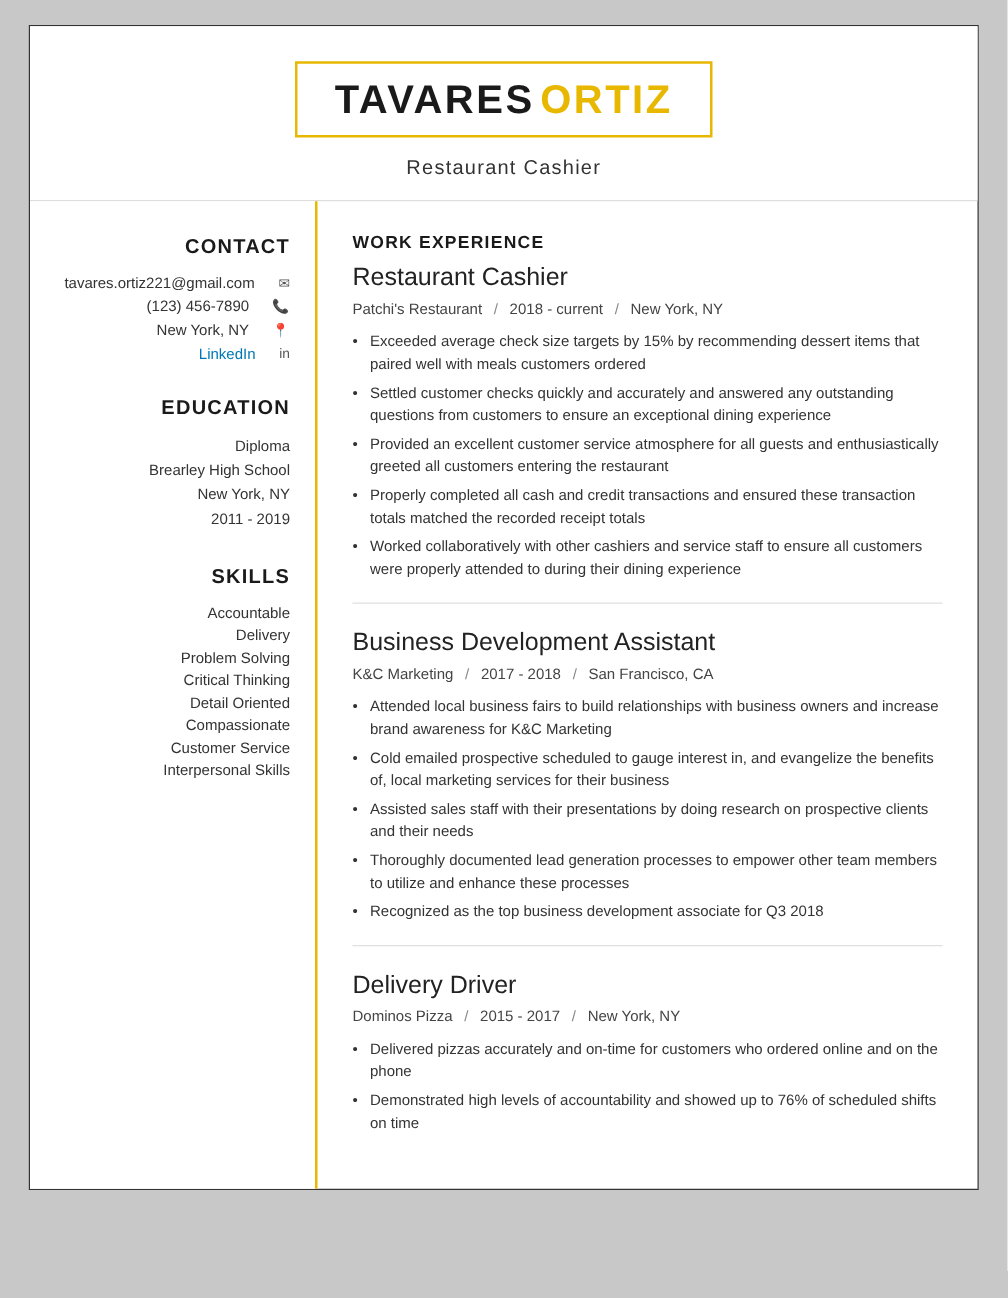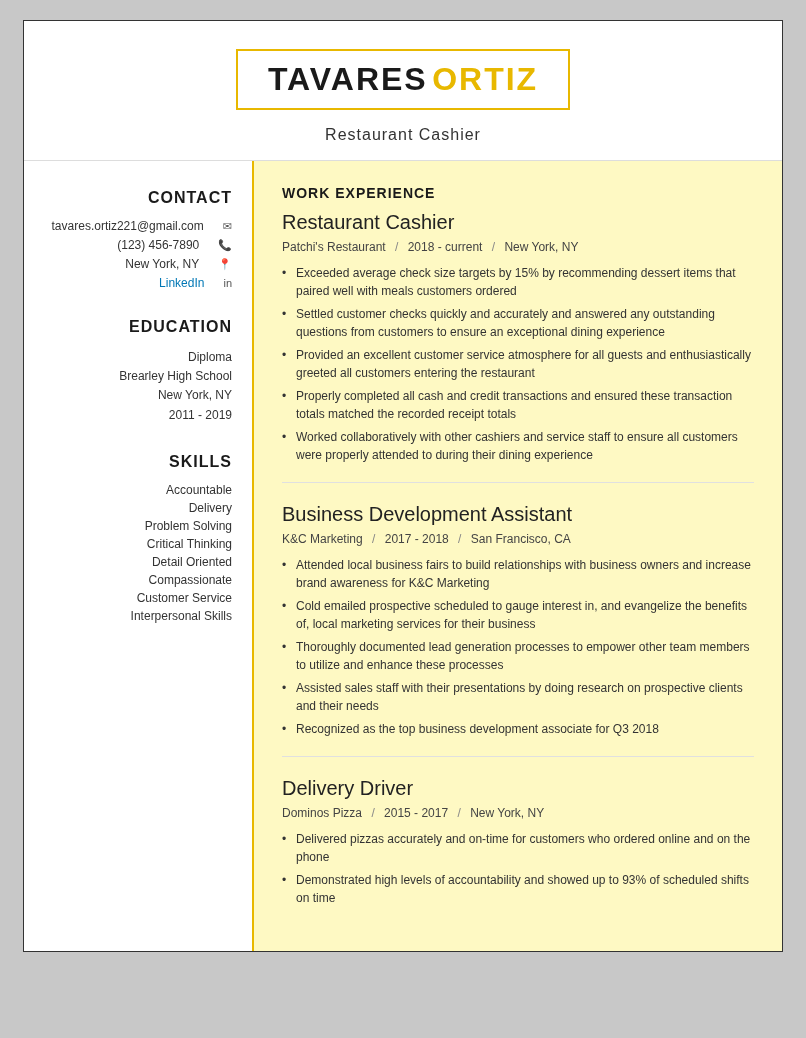--- a/index.html
+++ b/index.html
@@ -6,21 +6,21 @@
     body {
       background: #c8c8c8;
       display: flex;
       justify-content: center;
       align-items: flex-start;
       padding: 20px;
       font-family: Arial, sans-serif;
     }
     .resume {
       width: 760px;
-      background: #fef9c3;
+      background: #ffffff;
       border: 1px solid #333;
     }
     
     .header {
       padding: 28px 40px 16px;
       text-align: center;
       background: #fff;
     }
     .name-box {
       display: inline-block;
@@ -241,31 +241,31 @@
               <li>Worked collaboratively with other cashiers and service staff to ensure all customers were properly attended to during their dining experience</li>
             </ul>
             <hr class="divider-line">
           </div>
           <div class="work-entry">
             <div class="job-title-main">Business Development Assistant</div>
             <div class="job-meta">K&amp;C Marketing <span class="separator">/</span> 2017 - 2018 <span class="separator">/</span> San Francisco, CA</div>
             <ul class="bullet-list">
               <li>Attended local business fairs to build relationships with business owners and increase brand awareness for K&amp;C Marketing</li>
               <li>Cold emailed prospective scheduled to gauge interest in, and evangelize the benefits of, local marketing services for their business</li>
+              <li>Assisted sales staff with their presentations by doing research on prospective clients and their needs</li>
               <li>Thoroughly documented lead generation processes to empower other team members to utilize and enhance these processes</li>
-              <li>Assisted sales staff with their presentations by doing research on prospective clients and their needs</li>
               <li>Recognized as the top business development associate for Q3 2018</li>
             </ul>
             <hr class="divider-line">
           </div>
           <div class="work-entry">
             <div class="job-title-main">Delivery Driver</div>
             <div class="job-meta">Dominos Pizza <span class="separator">/</span> 2015 - 2017 <span class="separator">/</span> New York, NY</div>
             <ul class="bullet-list">
               <li>Delivered pizzas accurately and on-time for customers who ordered online and on the phone</li>
-              <li>Demonstrated high levels of accountability and showed up to 93% of scheduled shifts on time</li>
+              <li>Demonstrated high levels of accountability and showed up to 76% of scheduled shifts on time</li>
             </ul>
           </div>
         </div>
     </div>
 
   </div>
 </div>
 
 </body></html>

